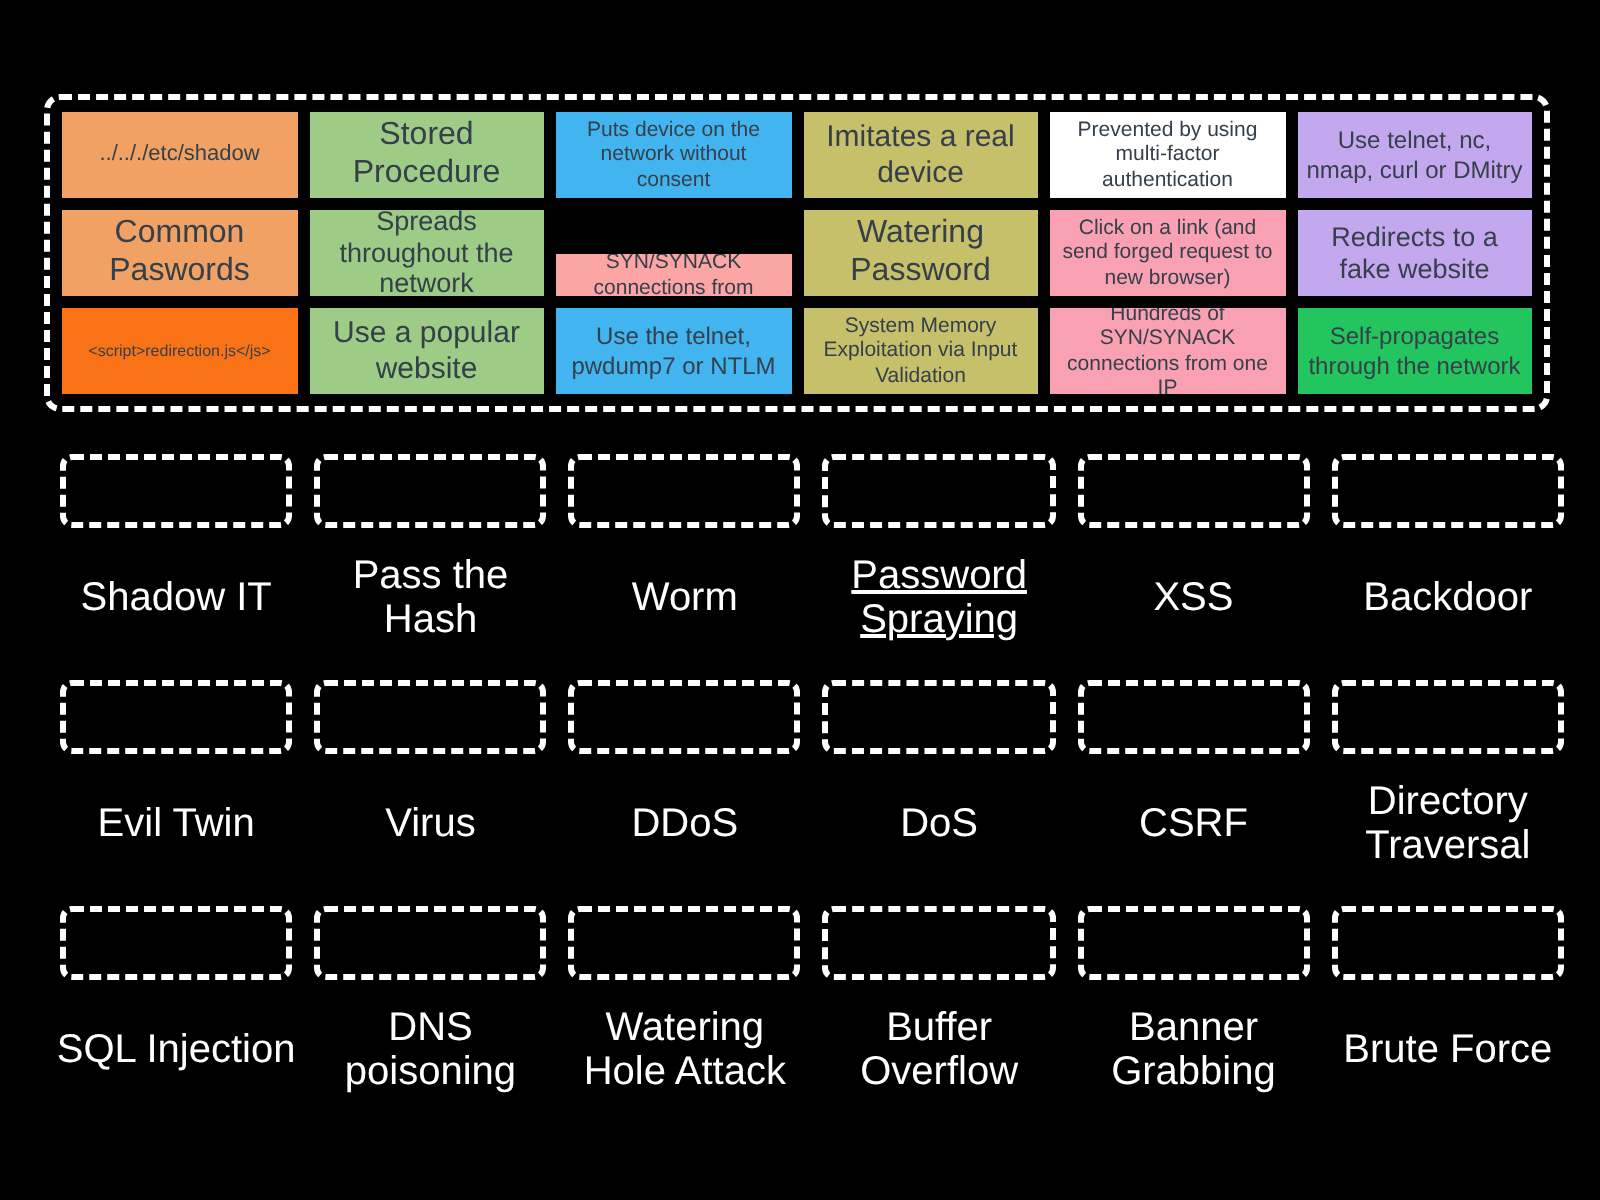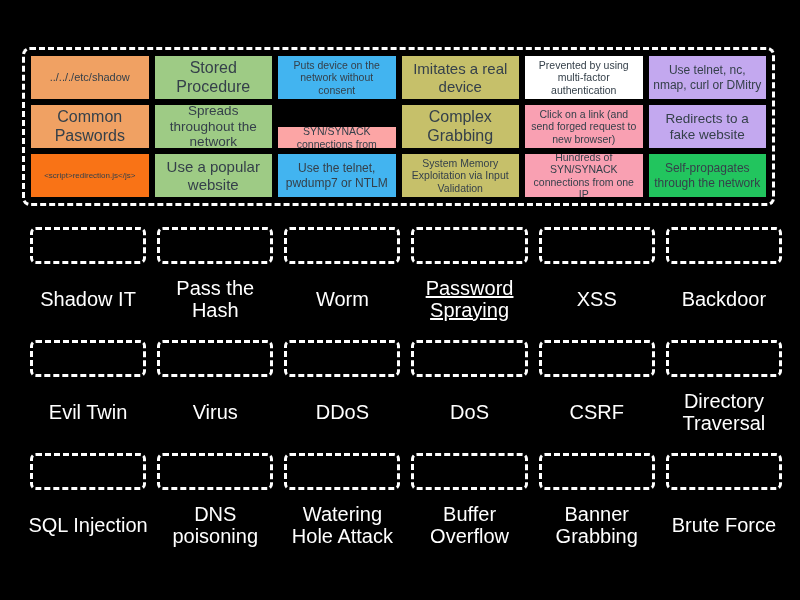--- a/index.html
+++ b/index.html
@@ -84,21 +84,21 @@
   <div class="clues-board" style="border-color: rgb(255, 255, 255);">
       <div class="tile" style="background: rgb(240, 161, 99); color: rgb(53, 64, 74); font-size: 11px;">../.././etc/shadow</div>
       <div class="tile" style="background: rgb(158, 203, 133); color: rgb(53, 64, 74); font-size: 16px;">Stored Procedure</div>
       <div class="tile" style="background: rgb(66, 180, 240); color: rgb(53, 64, 74); font-size: 10.5px;">Puts device on the network without consent</div>
       <div class="tile" style="background: rgb(198, 192, 106); color: rgb(53, 64, 74); font-size: 15px;">Imitates a real device</div>
       <div class="tile" style="background: #ffffff; color: rgb(53, 64, 74); font-size: 10.5px;">Prevented by using multi-factor authentication</div>
       <div class="tile" style="background: rgb(195, 168, 239); color: rgb(53, 64, 74); font-size: 12px;">Use telnet, nc, nmap, curl or DMitry</div>
       <div class="tile" style="background: rgb(240, 161, 99); color: rgb(53, 64, 74); font-size: 16px;">Common Paswords</div>
       <div class="tile" style="background: rgb(158, 203, 133); color: rgb(53, 64, 74); font-size: 13.5px;">Spreads throughout the network</div>
       <div class="tile" style="background: #fca5a5; color: rgb(53, 64, 74); font-size: 10.5px; margin-top: 22px;">Hundreds of SYN/SYNACK connections from different IPs</div>
-      <div class="tile" style="background: rgb(198, 192, 106); color: rgb(53, 64, 74); font-size: 16px;">Complex Grabbing</div>
+      <div class="tile" style="background: rgb(198, 192, 106); color: rgb(53, 64, 74); font-size: 16px;">Watering Password</div>
       <div class="tile" style="background: rgb(249, 160, 178); color: rgb(53, 64, 74); font-size: 10.5px;">Click on a link (and send forged request to new browser)</div>
       <div class="tile" style="background: rgb(195, 168, 239); color: rgb(53, 64, 74); font-size: 13.5px;">Redirects to a fake website</div>
       <div class="tile" style="background: #f97316; color: rgb(53, 64, 74); font-size: 8px; text-align: center;">&lt;script&gt;redirection.js&lt;/js&gt;</div>
       <div class="tile" style="background: rgb(158, 203, 133); color: rgb(53, 64, 74); font-size: 15px;">Use a popular website</div>
       <div class="tile" style="background: rgb(66, 180, 240); color: rgb(53, 64, 74); font-size: 12px;">Use the telnet, pwdump7 or NTLM</div>
       <div class="tile" style="background: rgb(198, 192, 106); color: rgb(53, 64, 74); font-size: 10.5px;">System Memory Exploitation via Input Validation</div>
       <div class="tile" style="background: rgb(249, 160, 178); color: rgb(53, 64, 74); font-size: 10.5px;">Hundreds of SYN/SYNACK connections from one IP</div>
       <div class="tile" style="background: #22c55e; color: rgb(53, 64, 74); font-size: 12px;">Self-propagates through the network</div>
     </div>
   <div class="answers">

